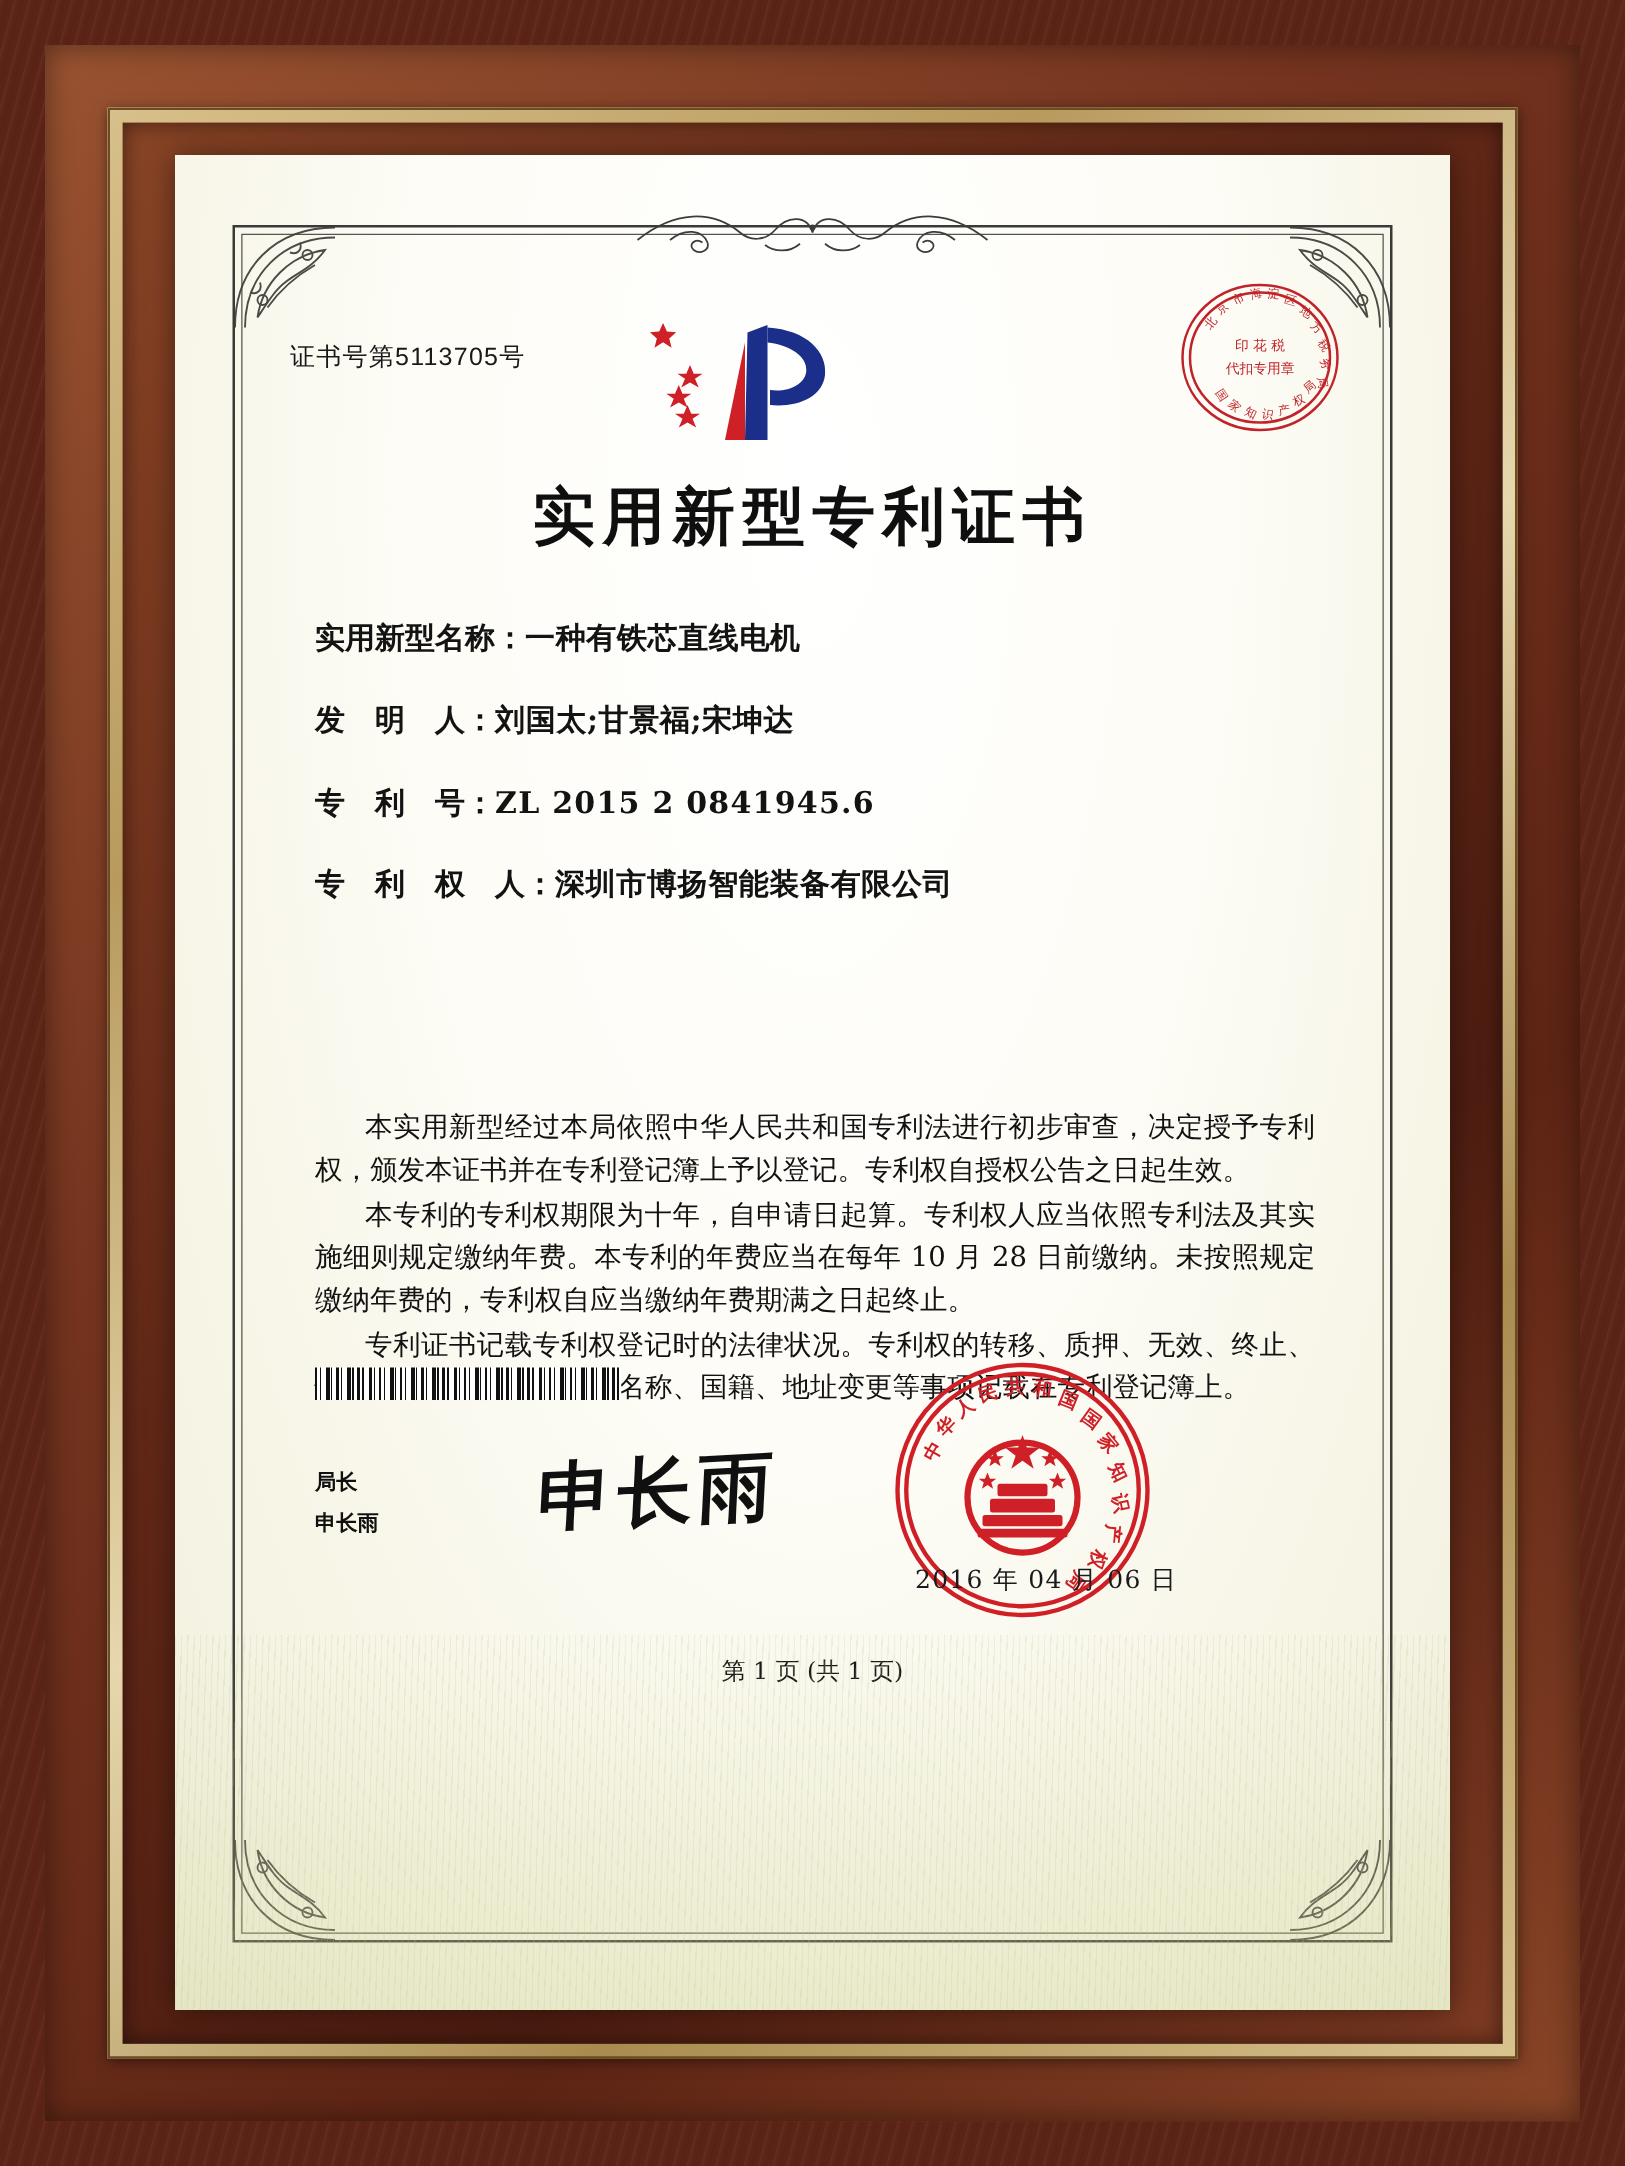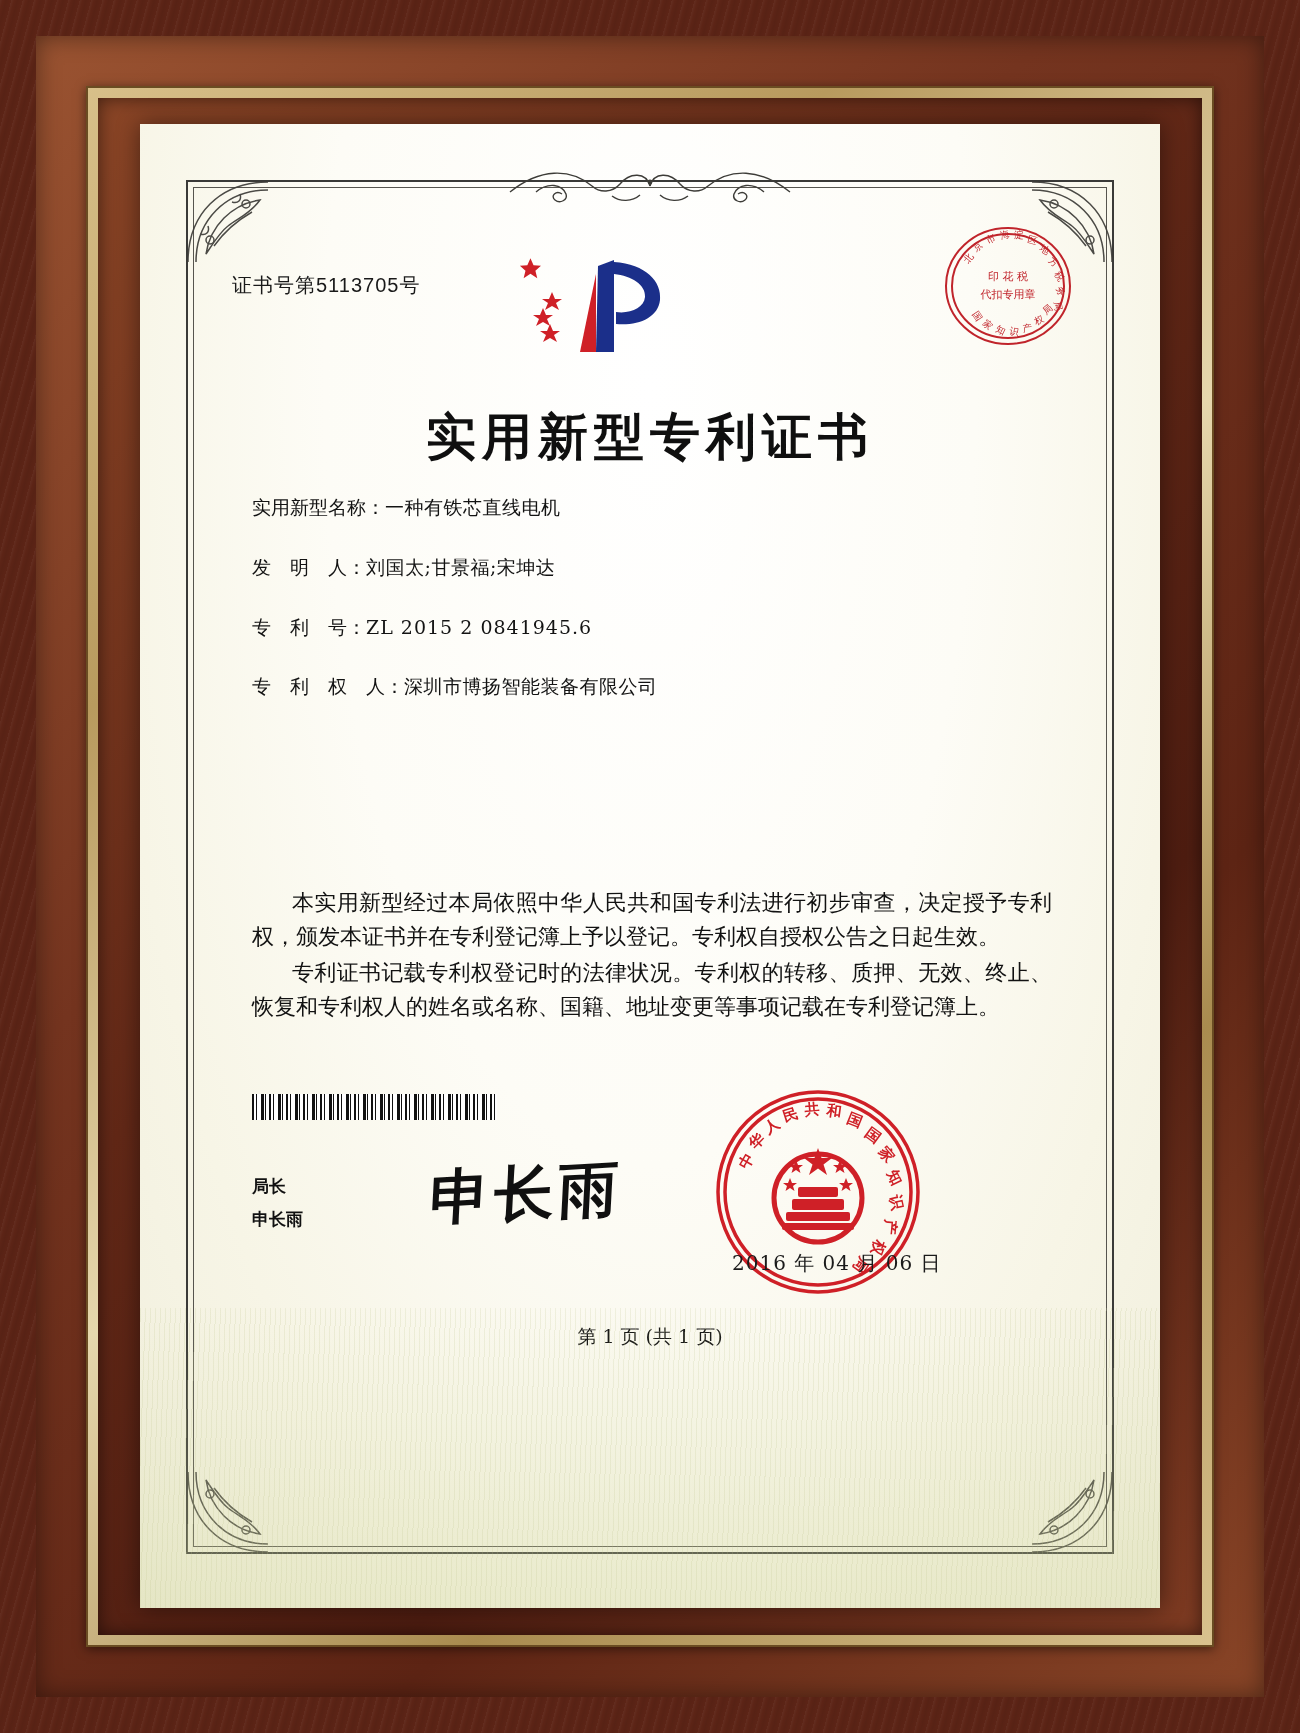--- a/index.html
+++ b/index.html
@@ -140,36 +140,36 @@
 
   .title {
     position: absolute;
     left: 0; right: 0; top: 256px;
     text-align: center;
     font-size: 50px;
     font-weight: bold;
     letter-spacing: 6px;
     color: #0f0f0f;
     font-family: "DejaVu Serif", serif;
-    margin-top: 24px;
   }
 
   
   .fields {
     position: absolute;
     left: 112px; top: 372px;
     width: 800px;
   }
   .field-row {
-    font-size: 19px;
+    font-size: 24px;
     color: #131313;
     margin-bottom: 37px;
     line-height: 1.2;
     font-family: "DejaVu Serif", serif;
     white-space: nowrap;
+    font-weight: bold;
   }
   .field-label { letter-spacing: 0px; }
   .field-value { letter-spacing: 0.5px; }
   .mono-val { font-family: "DejaVu Serif", serif; letter-spacing: 1px; }
 
   
   .body-text {
     position: absolute;
     left: 112px; top: 762px;
     width: 800px;
@@ -367,20 +367,21 @@
     <div class="field-row">
       <span class="field-label">专　利　号：</span><span class="field-value mono-val">ZL 2015 2 0841945.6</span>
     </div>
     <div class="field-row">
       <span class="field-label">专　利　权　人：</span><span class="field-value">深圳市博扬智能装备有限公司</span>
     </div>
   </div>
 
   <div class="body-text">
     <p>本实用新型经过本局依照中华人民共和国专利法进行初步审查，决定授予专利权，颁发本证书并在专利登记簿上予以登记。专利权自授权公告之日起生效。</p>
+    <p>本专利的专利权期限为十年，自申请日起算。专利权人应当依照专利法及其实施细则规定缴纳年费。本专利的年费应当在每年 10 月 28 日前缴纳。未按照规定缴纳年费的，专利权自应当缴纳年费期满之日起终止。</p>
     <p>专利证书记载专利权登记时的法律状况。专利权的转移、质押、无效、终止、恢复和专利权人的姓名或名称、国籍、地址变更等事项记载在专利登记簿上。</p>
   </div>
 
   <div class="barcode"></div>
 
   <div class="sig-label">
     <div>局长</div>
     <div>申长雨</div>
   </div>
   <div class="sig-hand">申长雨</div>

